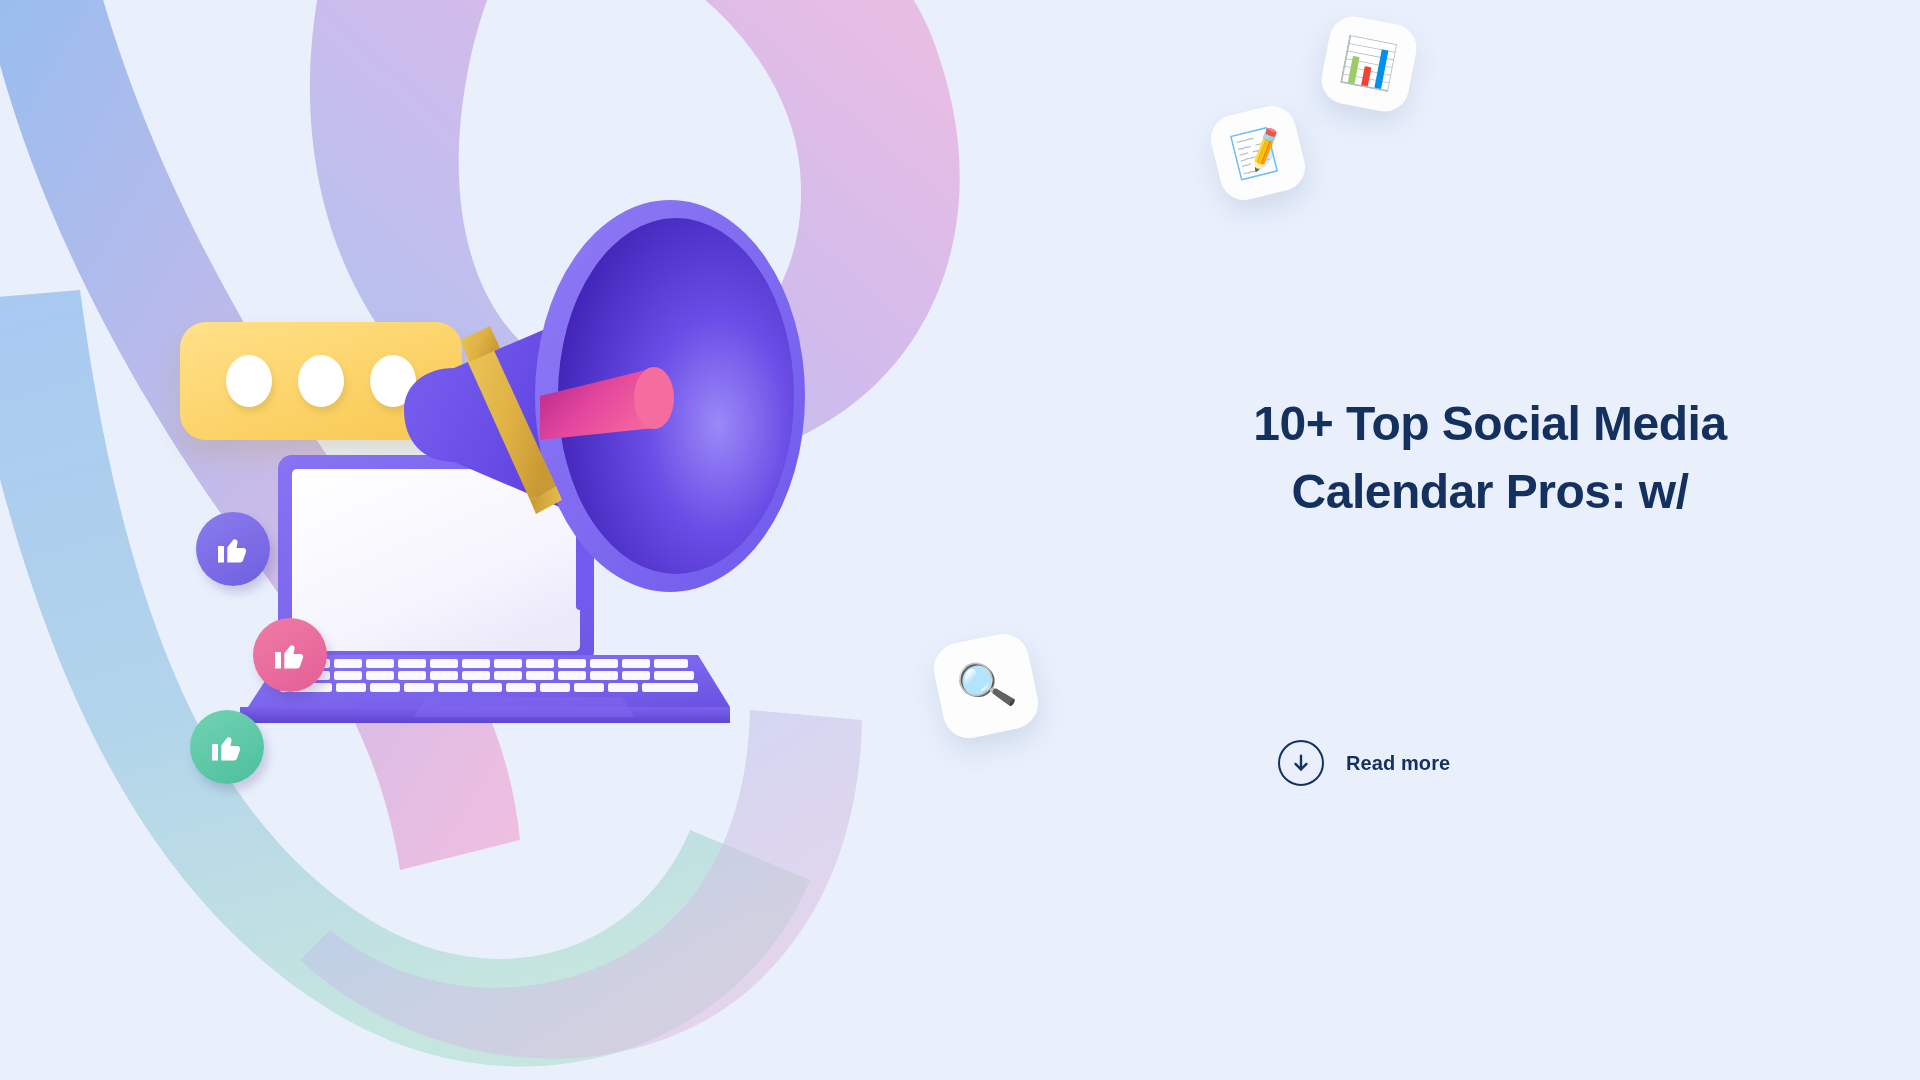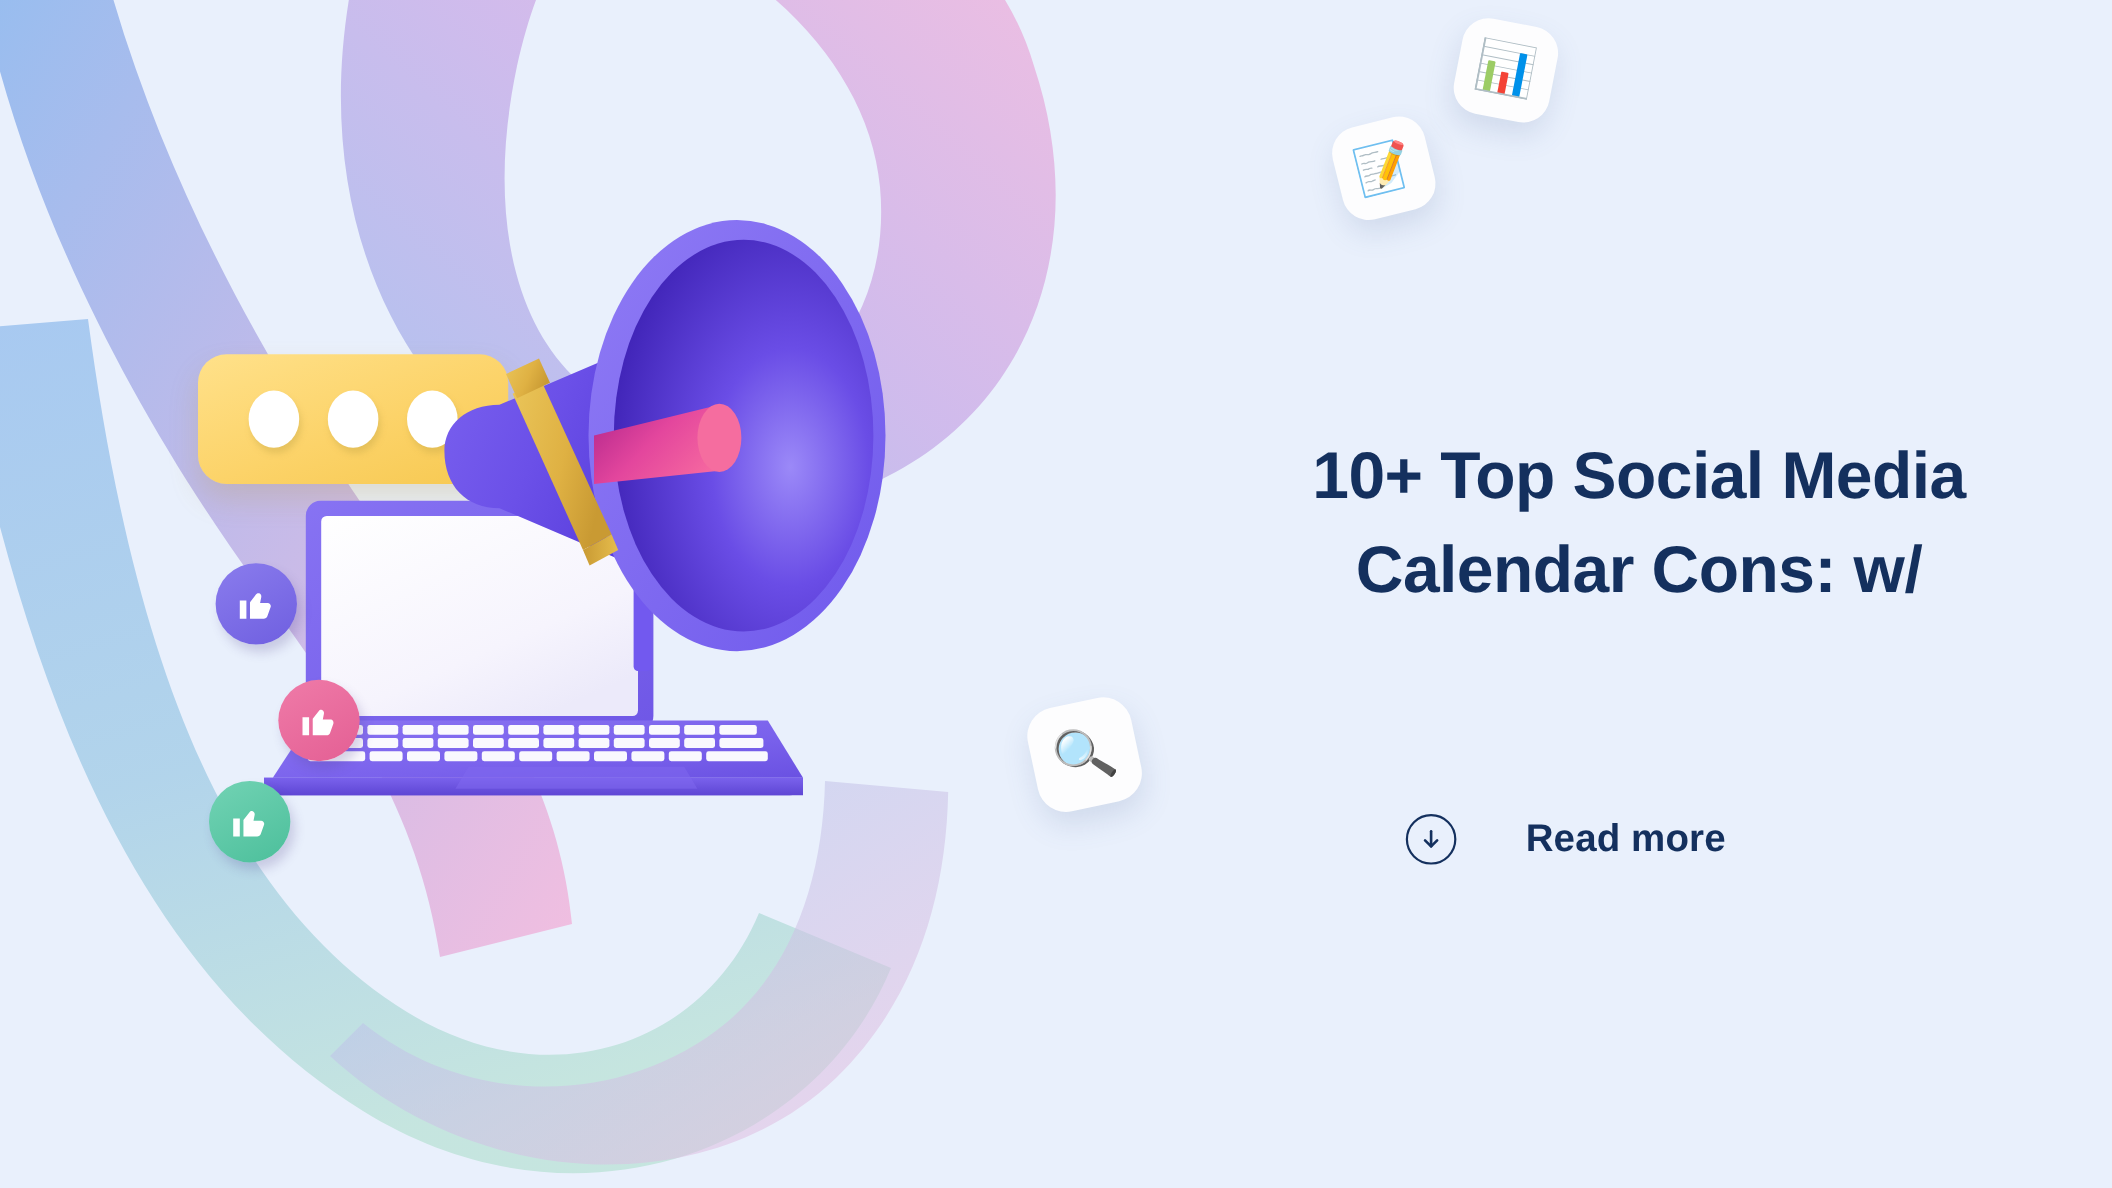--- a/index.html
+++ b/index.html
@@ -66,21 +66,21 @@
     position:absolute;
     left:1060px; top:0;
     width:860px; height:1080px;
   }
   .headline {
     position:absolute;
     left:0; right:0;
     top:390px;
     text-align:center;
     color:#14305e;
-    font-size:60px;
+    font-size:48px;
     font-weight:bold;
     line-height:1.42;
     letter-spacing:-0.5px;
     padding:0 24px;
   }
 
   
   .emoji-card {
     position:absolute;
     background:#fdfdfe;
@@ -101,21 +101,21 @@
     display:flex; align-items:center; gap:22px;
     cursor:pointer;
   }
   .read-more .circle {
     width:46px; height:46px; border-radius:50%;
     border:2.6px solid #14305e;
     display:flex; align-items:center; justify-content:center;
   }
   .read-more .circle svg { width:22px; height:22px; stroke:#14305e; fill:none; stroke-width:2.6; }
   .read-more .label {
-    font-size:35px; font-weight:bold; color:#14305e; letter-spacing:.1px;margin-left:41px;
+    font-size:20px; font-weight:bold; color:#14305e; letter-spacing:.1px;
   }
 </style>
 </head>
 <body>
 
 <div id="stage">
 
   <div class="bg-layer">
     <svg width="1920" height="1080" viewBox="0 0 1920 1080">
       <defs>
@@ -306,21 +306,21 @@
     </div>
     <div class="emoji-card card-chart">
       <span>📊</span>
     </div>
     <div class="emoji-card card-search">
       <span>🔍</span>
     </div>
 
     <h1 class="headline">
       <span>10+ Top Social Media</span><br>
-      <span>Calendar Cons: w/</span><br>
+      <span>Calendar Pros: w/</span><br>
     </h1>
 
     <div class="read-more">
       <span class="circle">
         <svg viewBox="0 0 24 24">
           <line x1="12" y1="4" x2="12" y2="19" stroke-linecap="round"></line>
           <polyline points="6,13 12,19 18,13" stroke-linecap="round" stroke-linejoin="round"></polyline>
         </svg>
       </span>
       <span class="label">Read more</span>

